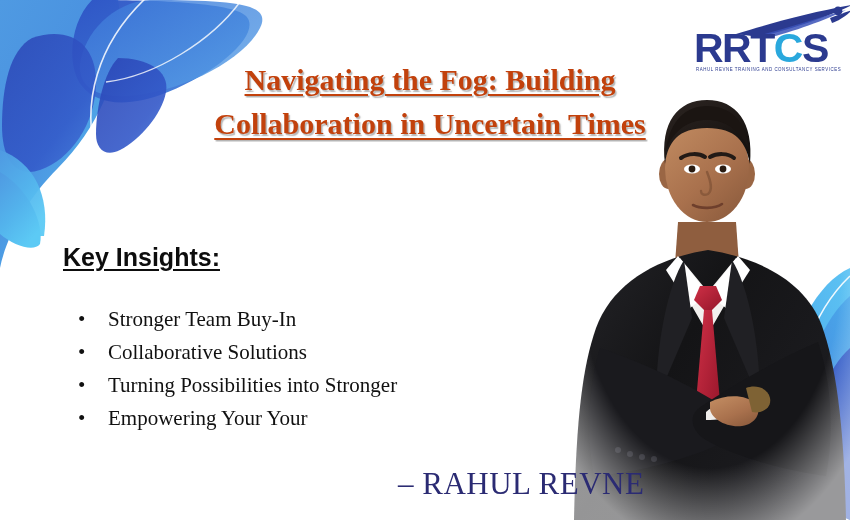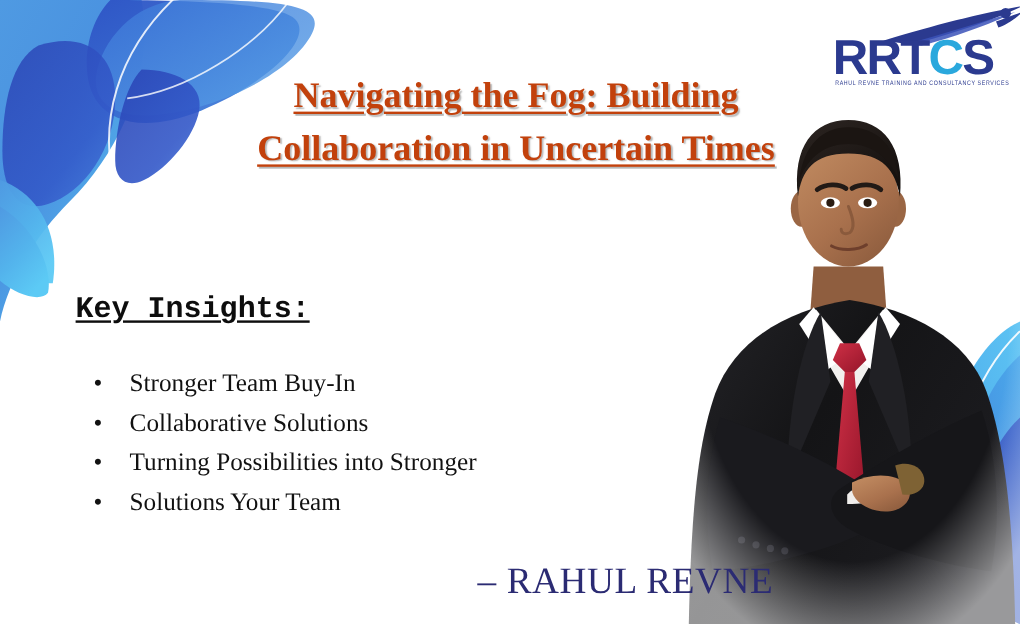--- a/index.html
+++ b/index.html
@@ -82,21 +82,21 @@
     text-decoration-thickness: 2px;
     text-shadow: 1.5px 1.5px 1.2px rgba(120,120,120,0.55);
     white-space: nowrap;
   }
 
   
   .insights-heading {
     position: absolute;
     left: 63px;
     top: 243px;
-    font-family: Liberation Mono, monospace;
+    font-family: Liberation Sans, sans-serif;
     font-weight: bold;
     font-size: 25px;
     color: #0d0d0d;
     text-decoration: underline;
     text-underline-offset: 3px;
     text-decoration-thickness: 2px;
   }
   .insights-list {
     position: absolute;
     left: 52px;
@@ -321,18 +321,18 @@
     <div class="title-line">Navigating the Fog: Building</div>
     <div class="title-line">Collaboration in Uncertain Times</div>
   </div>
 
   <div class="insights-heading">Key Insights:</div>
 
   <ul class="insights-list">
     <li class="insight-item">Stronger Team Buy-In</li>
     <li class="insight-item">Collaborative Solutions</li>
     <li class="insight-item">Turning Possibilities into Stronger</li>
-    <li class="insight-item">Solutions Your Team</li>
+    <li class="insight-item">Empowering Your Your</li>
   </ul>
 
   <div class="attribution">– RAHUL REVNE</div>
 
 </div>
 
 </body></html>

